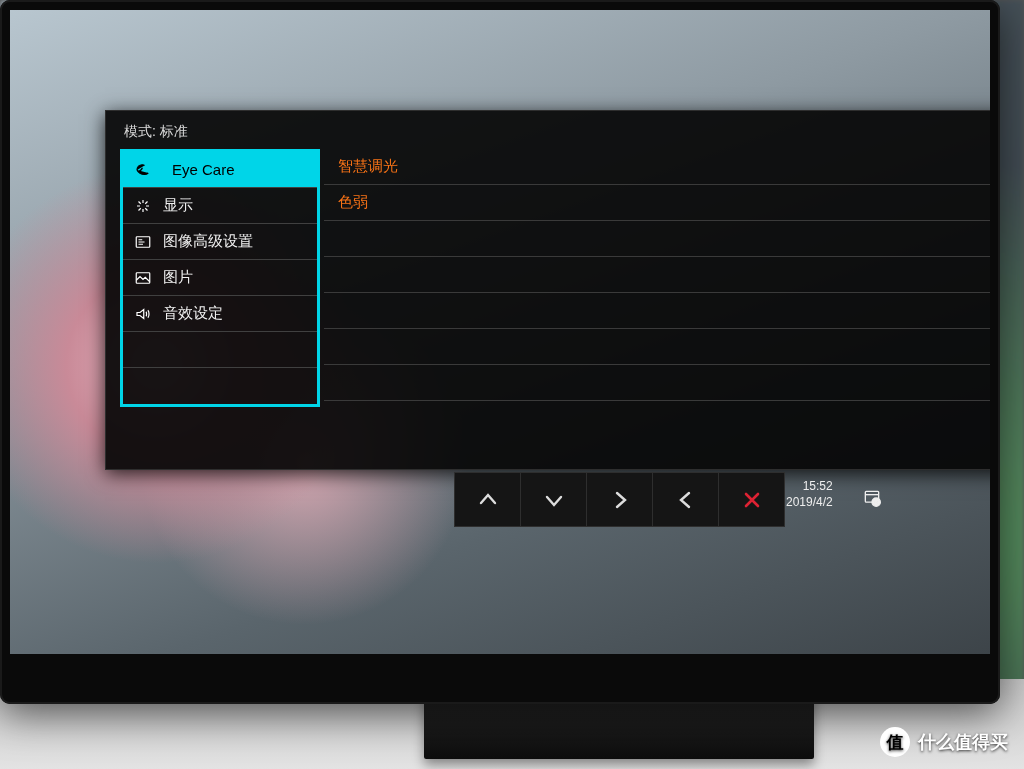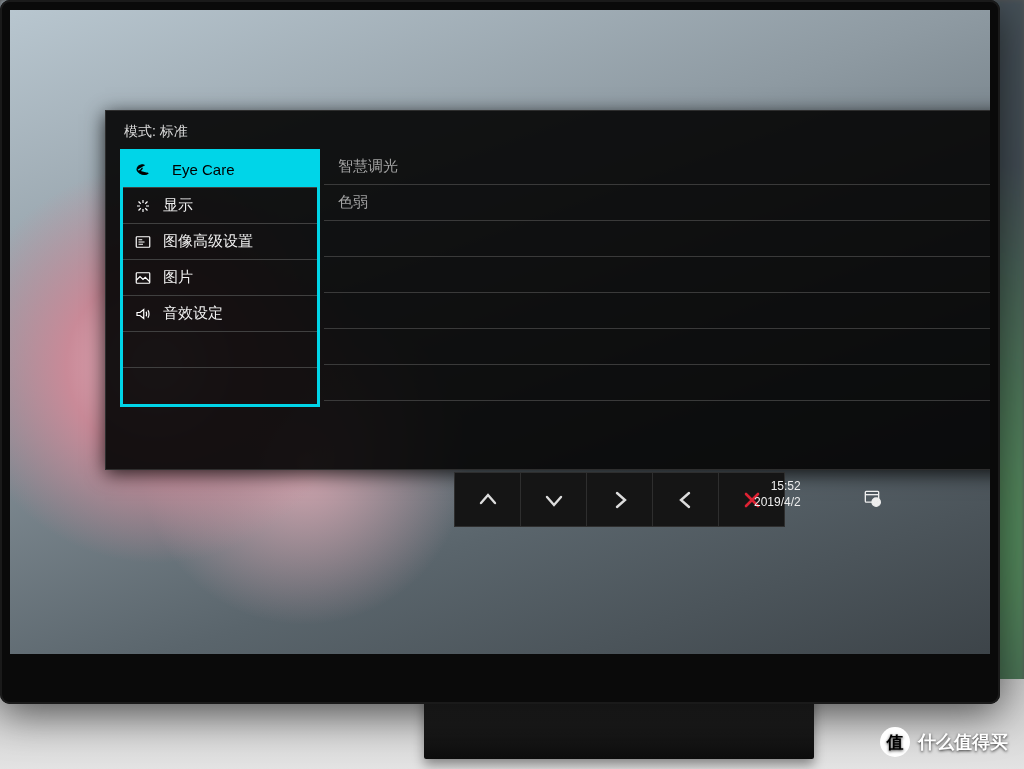--- a/index.html
+++ b/index.html
@@ -63,39 +63,39 @@
   .menu-row:last-child { border-bottom: none; }
   .menu-row.selected { background: #00d5e8; color: #000; gap: 19px; }
   .menu-row .icon { width: 20px; display: flex; justify-content: center; }
   .menu-row .icon svg { width: 18px; height: 18px; display: block; }
   .menu-row.selected .icon svg { stroke: #000; fill: #000; }
   .menu-row .label { flex: 1; white-space: nowrap; }
 
   .sub-col { flex: 1; margin-left: 4px; }
   .sub-row {
     height: 36px; display: flex; align-items: center; padding: 0 14px;
-    border-bottom: 1px solid #3a3a3a; color: #a3a3a3; cursor: pointer;
+    border-bottom: 1px solid #3a3a3a; color: #f97316; cursor: pointer;
   }
   .sub-row.empty { cursor: default; }
 
   
   .nav-strip {
     position: absolute; left: 445px; top: 462px; display: flex;
   }
   .nav-btn {
     width: 67px; height: 55px; background: #151515;
     border: 1px solid #2e2e2e; margin-left: -1px;
     display: flex; align-items: center; justify-content: center;
     cursor: pointer;
   }
   .nav-btn svg { width: 24px; height: 24px; }
 
   
   .clock {
-    position: absolute; top: 468px; left: 744px;
+    position: absolute; top: 468px; left: 776px;
     color: #eee; font-size: 12px; text-align: right; line-height: 1.35;
   }
   .tray-icon {
     position: absolute; top: 476px; left: 850px; width: 24px; height: 24px;
     display: flex; align-items: center; justify-content: center;
     color: #eee; cursor: pointer;
   }
   .tray-icon svg { width: 20px; height: 20px; }
 
   

